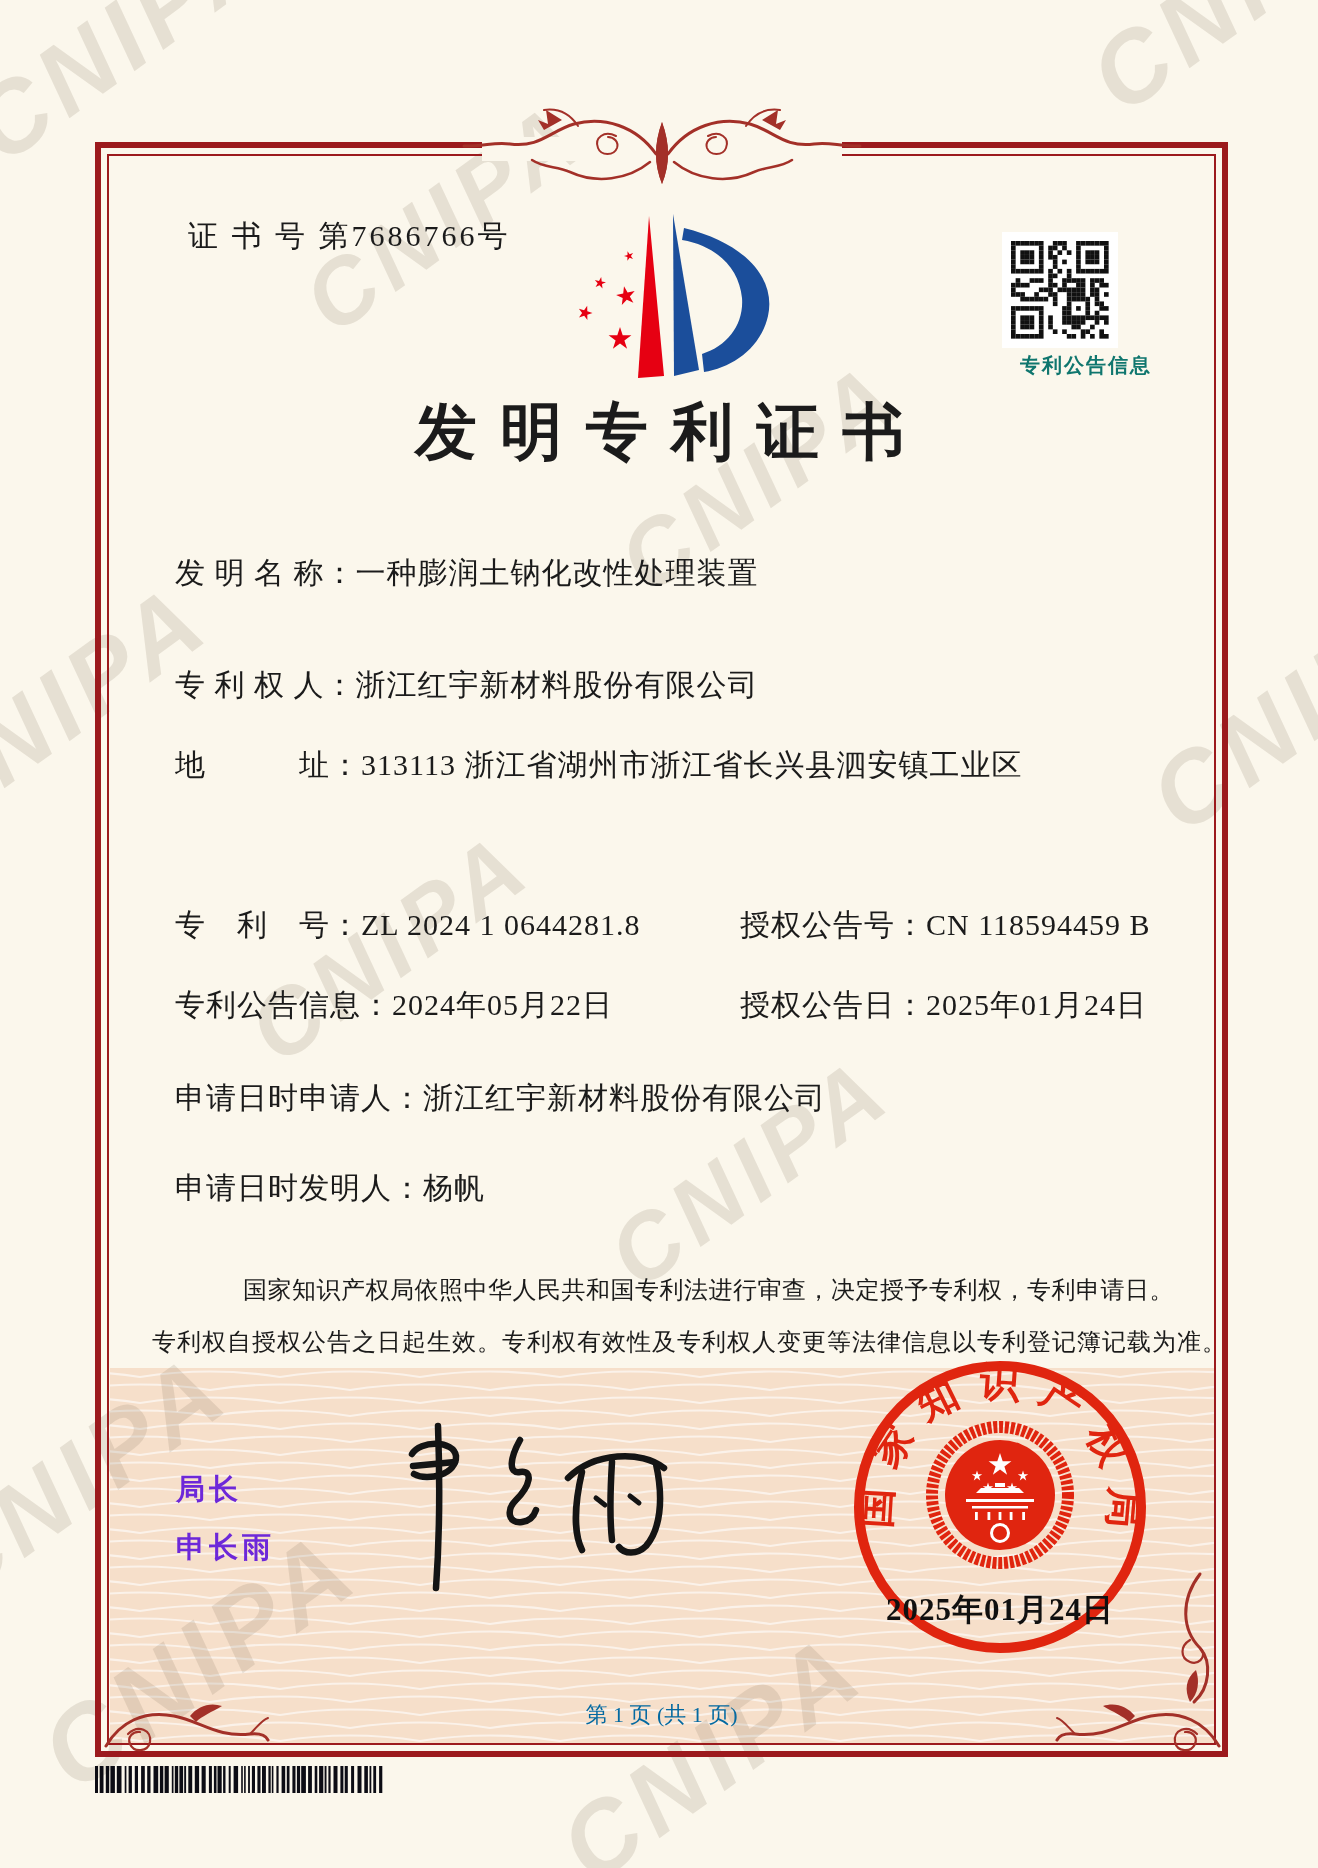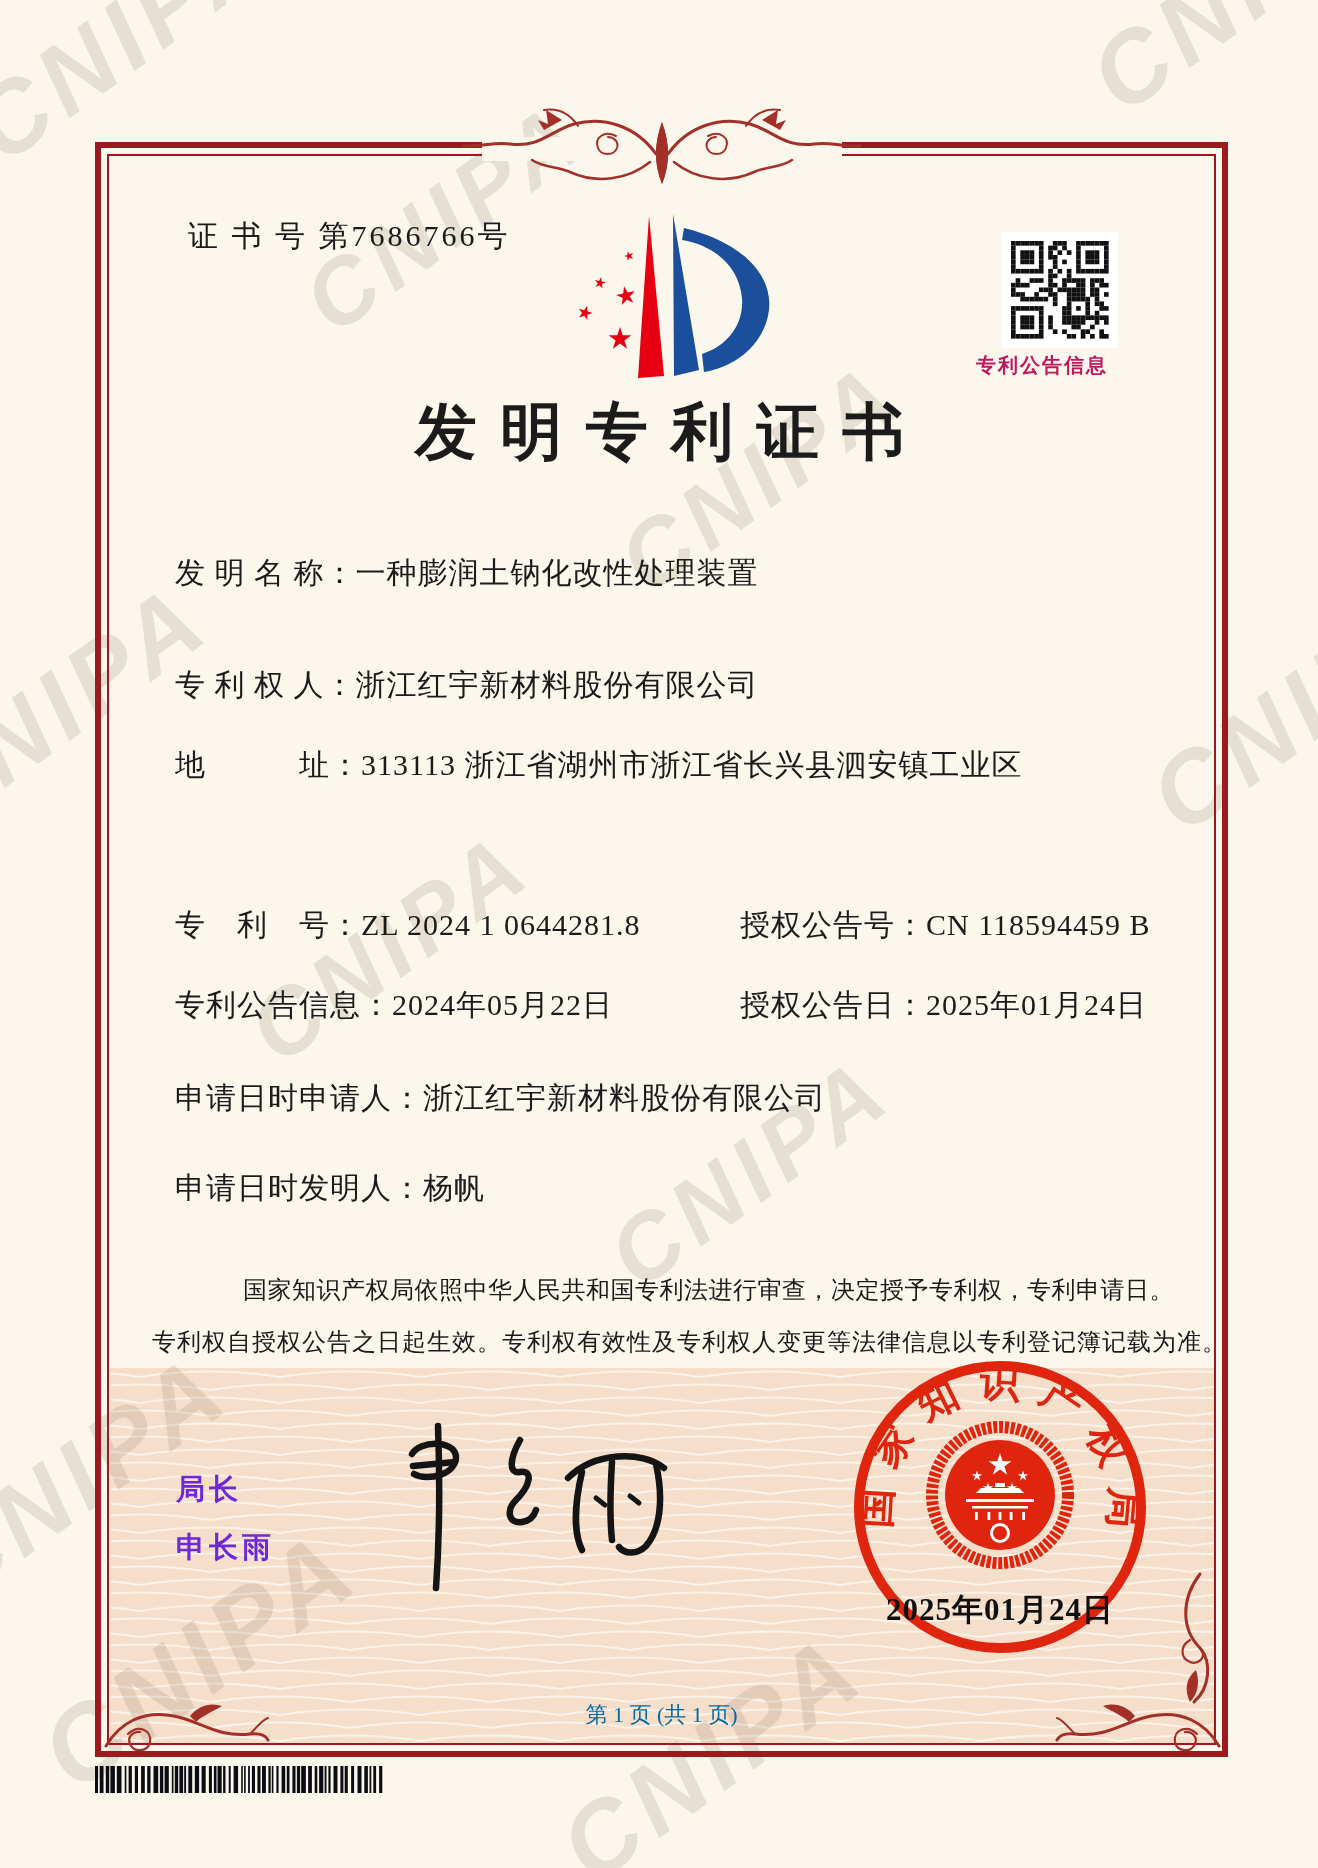--- a/index.html
+++ b/index.html
@@ -16,22 +16,22 @@
   .band{position:absolute;left:110px;top:1368px;width:1104px;height:376px;background:#f6dfca;z-index:1}
   .gap{position:absolute;left:482px;top:137px;width:360px;height:24px;background:#fbf7ec;z-index:4}
   .toporn{position:absolute;left:462px;top:96px;width:400px;height:96px;z-index:5}
   .cfl{position:absolute;left:100px;top:1682px;width:170px;height:74px;z-index:5}
   .cfr{position:absolute;left:1055px;top:1682px;width:170px;height:74px;z-index:5;transform:scaleX(-1)}
   .vfr{position:absolute;left:1160px;top:1570px;width:58px;height:150px;z-index:5}
   
   .certno{position:absolute;left:188px;top:216px;font-size:30px;letter-spacing:3px;z-index:6;white-space:nowrap}
   .logo{position:absolute;left:552px;top:206px;width:240px;height:188px;z-index:6}
   .qrbox{position:absolute;left:1002px;top:232px;width:116px;height:116px;background:#fff;z-index:6}
-  .qrlabel{position:absolute;left:967px;top:352px;width:150px;text-align:center;font-size:20px;
-           letter-spacing:2px;color:#be185d;font-weight:bold;z-index:6;white-space:nowrap}
+  .qrlabel{position:absolute;left:1011px;top:352px;width:150px;text-align:center;font-size:20px;
+           letter-spacing:2px;color:#0f766e;font-weight:bold;z-index:6;white-space:nowrap}
   .title{position:absolute;left:95px;width:1133px;top:390px;text-align:center;font-size:62px;
          font-weight:bold;letter-spacing:4px;z-index:6;white-space:nowrap}
   .frow{position:absolute;left:175px;width:1010px;font-size:30px;z-index:6;white-space:nowrap;letter-spacing:1px}
   .fvalue{}
   .col2{position:absolute;left:565px;top:0;white-space:nowrap}
   .st{position:absolute;font-size:24px;z-index:6;white-space:nowrap;letter-spacing:1px}
   .st1{left:243px;top:1274px;letter-spacing:0.5px}
   .st2{left:152px;top:1326px}
   .signt{position:absolute;left:176px;z-index:7;font-family:Liberation Sans, sans-serif;
          font-weight:600;font-size:29px;letter-spacing:4px;color:#6d28d9}

